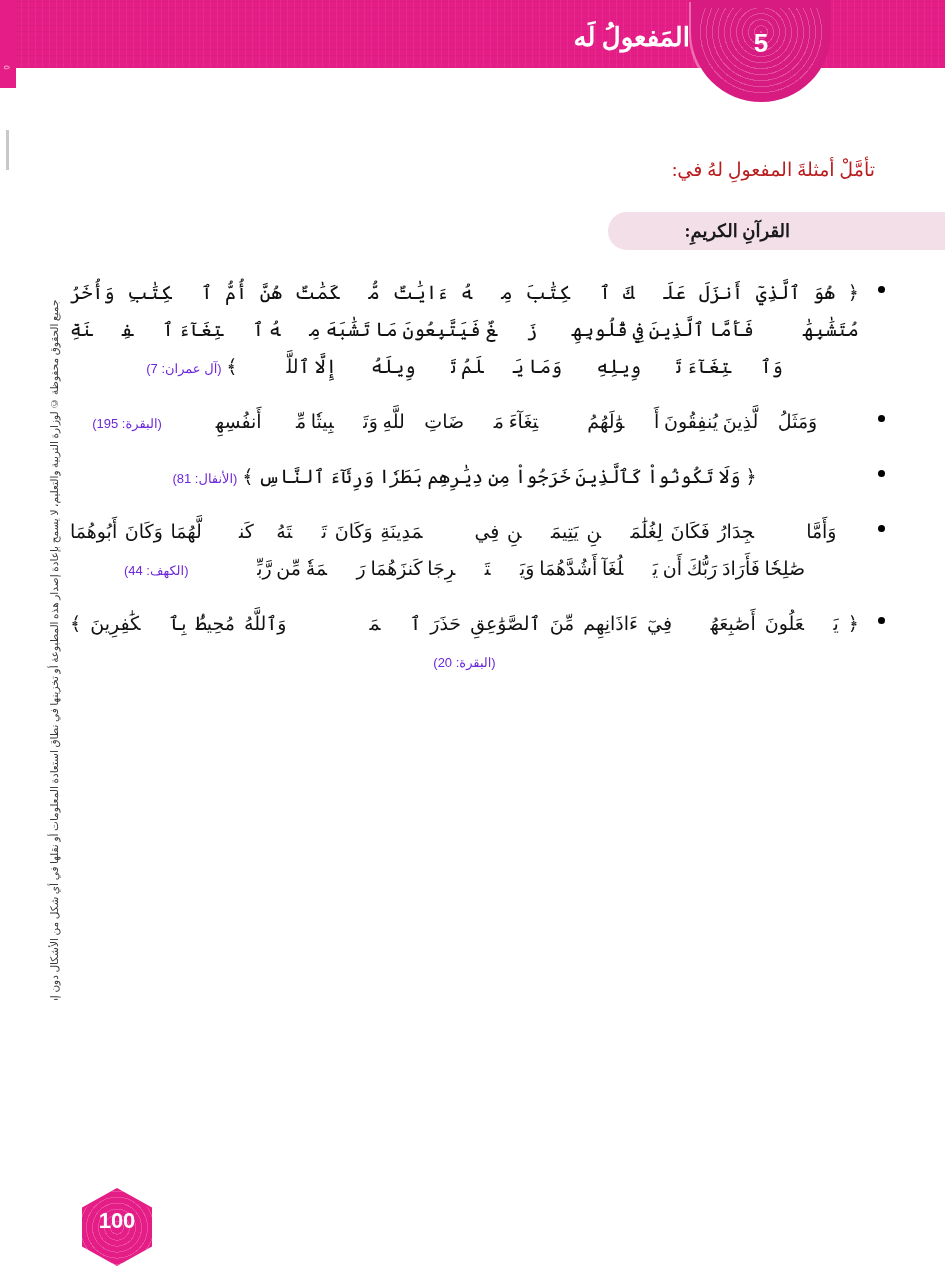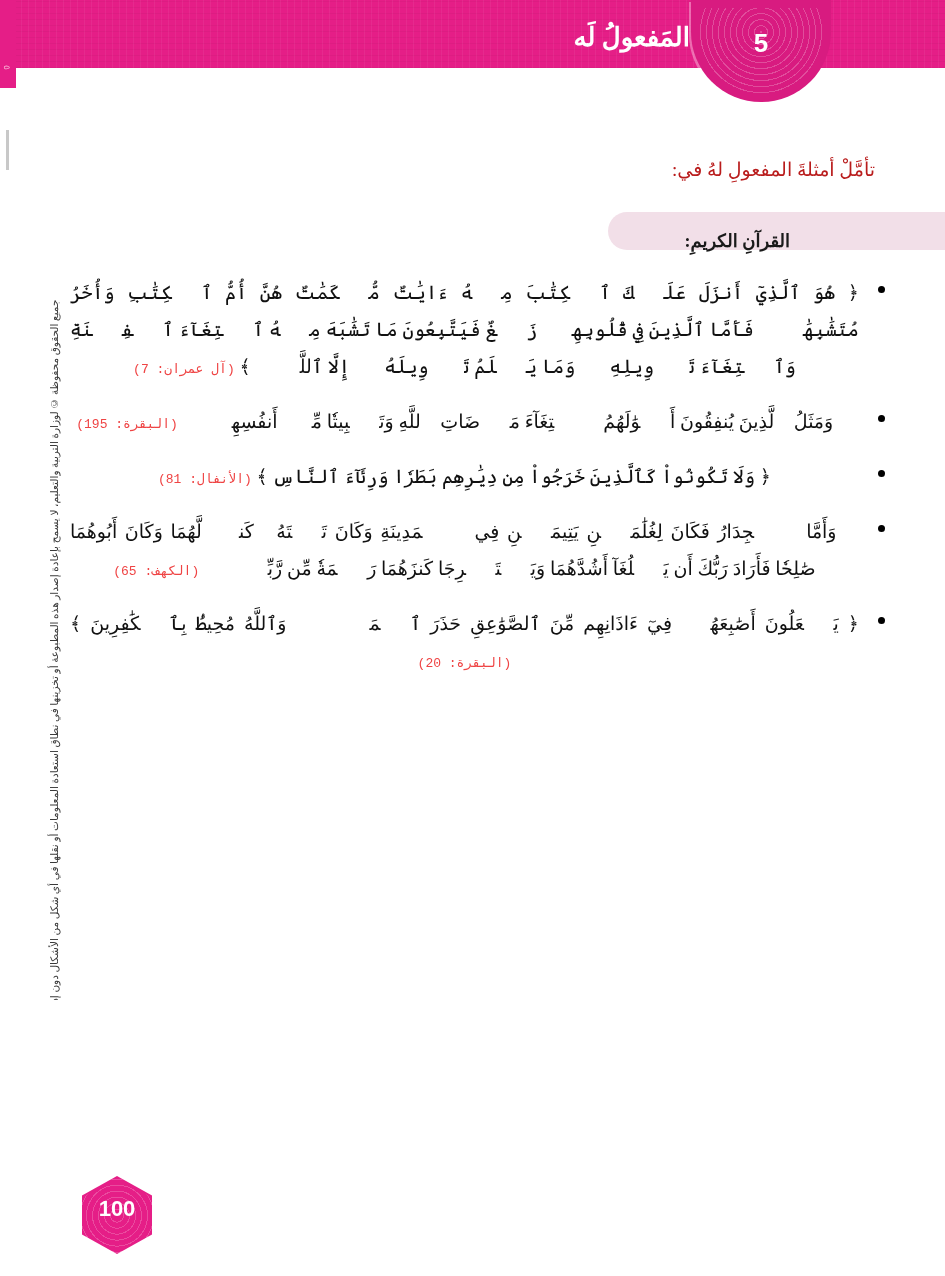--- a/index.html
+++ b/index.html
@@ -114,21 +114,21 @@
     position: absolute;
     top: 212px;
     right: 0;
     left: 608px;
     height: 38px;
     background: #f2dfe8;
     border-radius: 19px 0 0 19px;
   }
   .section-chip .chip-label {
     position: absolute;
-    top: 18px;
+    top: 8px;
     right: 155px;
     font-size: 18px;
     font-weight: bold;
     color: #1a1a1a;
     white-space: nowrap;
   }
 
   
   .verse-list {
     position: absolute;
@@ -153,22 +153,22 @@
   .verse-text {
     font-size: 19px;
     line-height: 1.95;
     color: #111111;
     text-align: justify;
     text-align-last: center;
     font-family: "Liberation Serif", "DejaVu Serif", serif;
   }
   .verse-ref {
     font-size: 13px;
-    color: #ef4444;
-    font-family: Liberation Mono, monospace;
+    color: #6d28d9;
+    font-family: Liberation Sans, sans-serif;
     white-space: nowrap;
   }
 
   
   .side-copyright {
     position: absolute;
     top: 300px;
     left: 44px;
     width: 22px;
     height: 700px;
@@ -178,21 +178,21 @@
     line-height: 22px;
     color: #3a3a3a;
     white-space: nowrap;
     overflow: hidden;
     direction: rtl;
   }
 
   
   .page-number {
     position: absolute;
-    bottom: 12px;
+    bottom: 0;
     left: 82px;
     width: 70px;
     height: 88px;
   }
   .page-number .hex {
     position: absolute;
     top: 0;
     left: 0;
     width: 70px;
     height: 78px;
@@ -265,21 +265,21 @@
     <div class="verse-text">
       <span>﴿ وَلَا تَكُونُواْ كَٱلَّذِينَ خَرَجُواْ مِن دِيَٰرِهِم بَطَرٗا وَرِئَآءَ ٱلنَّاسِ ﴾</span>
       <span class="verse-ref">(الأنفال: 81)</span>
     </div>
   </div>
 
   <div class="verse-item">
     <span class="verse-bullet"></span>
     <div class="verse-text">
       <span>﴿ وَأَمَّا ٱلۡجِدَارُ فَكَانَ لِغُلَٰمَيۡنِ يَتِيمَيۡنِ فِي ٱلۡمَدِينَةِ وَكَانَ تَحۡتَهُۥ كَنزٞ لَّهُمَا وَكَانَ أَبُوهُمَا صَٰلِحٗا فَأَرَادَ رَبُّكَ أَن يَبۡلُغَآ أَشُدَّهُمَا وَيَسۡتَخۡرِجَا كَنزَهُمَا رَحۡمَةٗ مِّن رَّبِّكَۚ ﴾</span>
-      <span class="verse-ref">(الكهف: 65)</span>
+      <span class="verse-ref">(الكهف: 44)</span>
     </div>
   </div>
 
   <div class="verse-item">
     <span class="verse-bullet"></span>
     <div class="verse-text">
       <span>﴿ يَجۡعَلُونَ أَصَٰبِعَهُمۡ فِيٓ ءَاذَانِهِم مِّنَ ٱلصَّوَٰعِقِ حَذَرَ ٱلۡمَوۡتِۚ وَٱللَّهُ مُحِيطُۢ بِٱلۡكَٰفِرِينَ ﴾</span>
       <span class="verse-ref">(البقرة: 20)</span>
     </div>
   </div>

